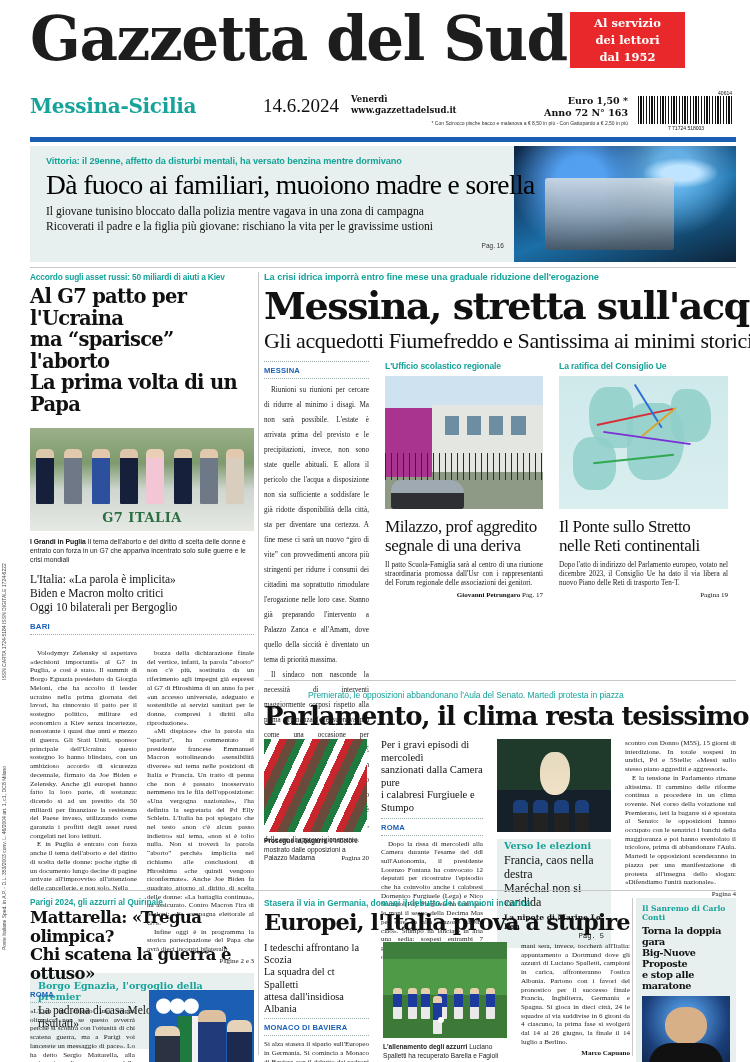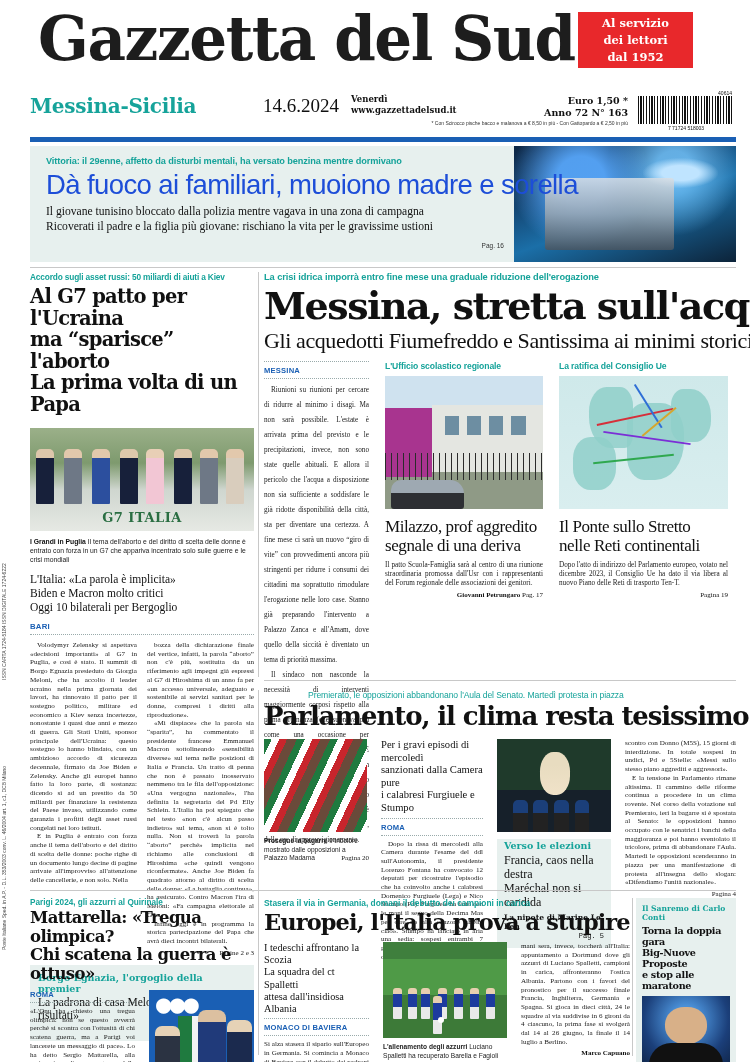--- a/index.html
+++ b/index.html
@@ -6,21 +6,21 @@
   html, body {
     width: 750px; height: 1062px;
     background: #ffffff;
     font-family: "Liberation Serif", serif;
     color: #111;
     overflow: hidden;
   }
   .page { position: relative; width: 750px; height: 1062px; background: #fff; }
 
   
-  .masthead { position: absolute; left: 8px; top: 0; width: 699px; height: 92px; }
+  .masthead { position: absolute; left: 0; top: 0; width: 699px; height: 92px; }
   .masthead-title {
     position: absolute; left: 30px; top: 8px;
     font-family: "DejaVu Serif", serif;
     font-weight: 700;
     font-size: 62px;
     letter-spacing: -1.5px;
     color: #1d1d1d;
     line-height: 1;
     white-space: nowrap;
     transform: scaleX(0.96);
@@ -108,22 +108,22 @@
   .lead-photo .lamp {
     position: absolute; left: 58%; top: 10%; width: 34%; height: 26%;
     background: radial-gradient(ellipse at center, #bfe4ff 0 35%, rgba(40,120,200,0) 72%);
   }
   .lead-text { position: absolute; left: 16px; top: 10px; width: 470px; }
   .kicker-green {
     font-family: "Liberation Sans", sans-serif;
     font-weight: 700; font-size: 9.2px; color: #16a39a; letter-spacing: -0.1px;
   }
   .lead-headline {
-    font-family: Liberation Sans, sans-serif;
-    font-size: 27.5px; line-height: 31px; color: #1d4ed8; margin-top: 3px;
+    font-family: Liberation Serif, serif;
+    font-size: 27.5px; line-height: 31px; color: #000000; margin-top: 3px;
     letter-spacing: -0.6px; white-space: nowrap;
   }
   .lead-sub {
     font-family: "Liberation Serif", serif;
     font-size: 11.6px; line-height: 14.5px; color: #111; margin-top: 5px;
   }
   .lead-page {
     position: absolute; right: 232px; top: 96px;
     font-family: "Liberation Sans", sans-serif; font-size: 6.5px; color: #333;
   }
@@ -170,21 +170,21 @@
   .g7-standfirst {
     margin-top: 8px;
     font-family: "Liberation Serif", serif;
     font-size: 11.5px; line-height: 14px; color: #111;
   }
   .dept {
     font-family: "Liberation Sans", sans-serif; font-weight: 700;
     font-size: 7.8px; color: #1a5fb4; letter-spacing: 0.2px; margin-top: 8px;
   }
   .dotted { border-top: 1px dotted #9aa; margin: 3px 0 4px; }
-  .body-2col { display: flex; gap: 10px; margin-top: 6px; justify-content: space-between; }
+  .body-2col { display: flex; gap: 10px; margin-top: 14px; justify-content: space-between; }
   .body-col {
     width: 107px;
     font-family: "Liberation Serif", serif;
     font-size: 7.1px; line-height: 8.7px; text-align: justify; color: #1a1a1a;
   }
   .body-col p { text-indent: 7px; margin-bottom: 0; }
   .pagref { text-align: right; font-style: normal; margin-top: 3px; font-size: 7px; }
 
   .promo-box {
     margin-top: 8px; width: 224px; background: #e7f0ee; padding: 7px 8px 9px;

